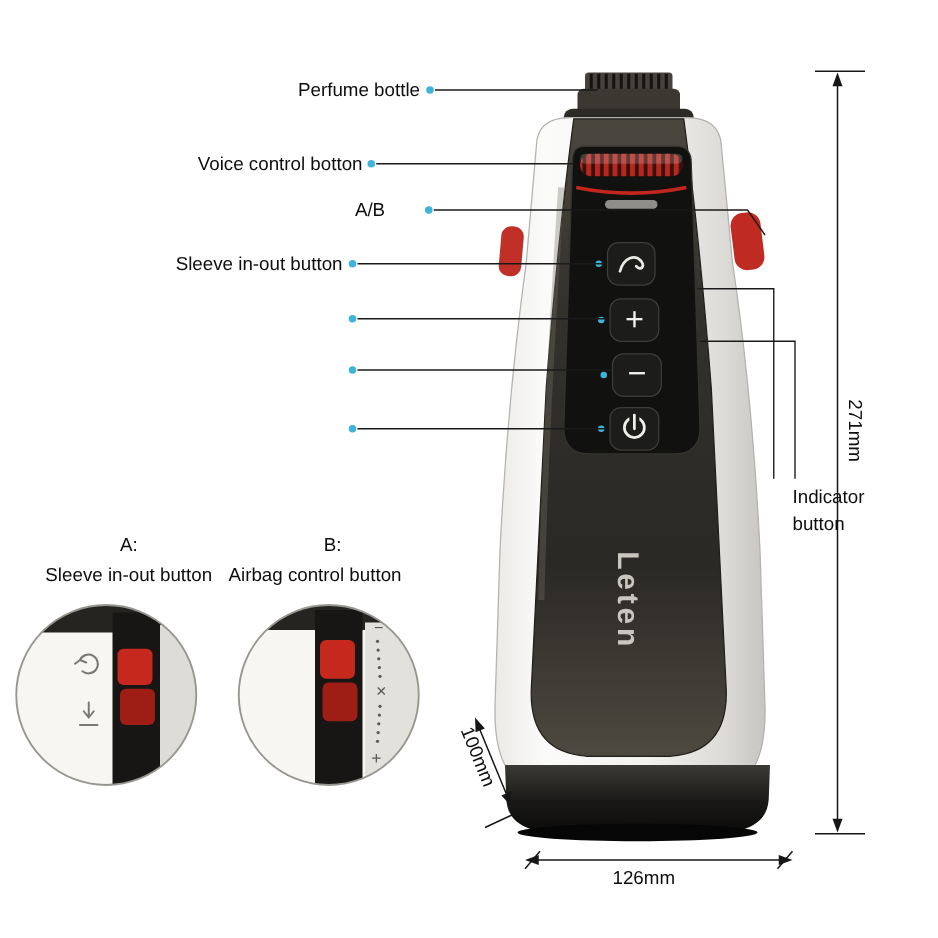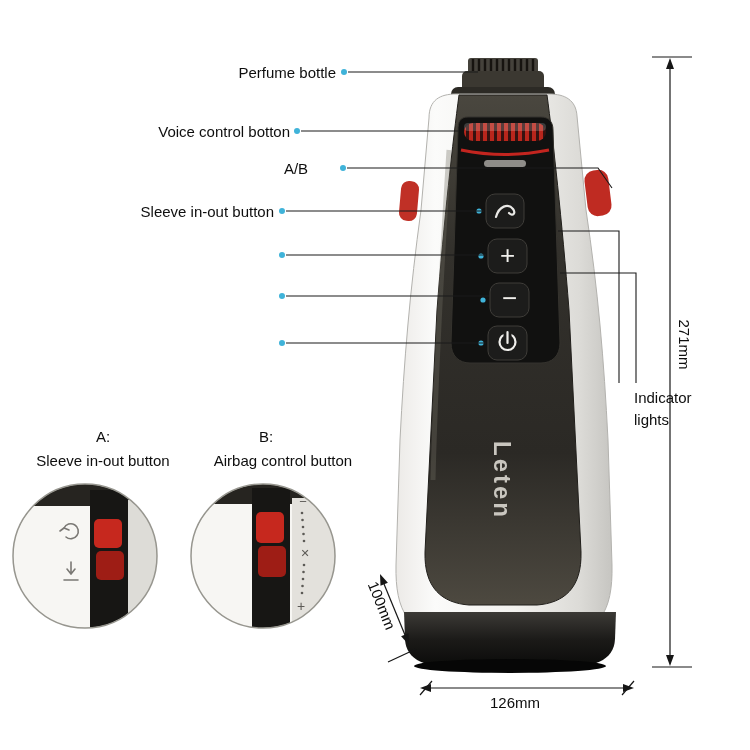--- a/index.html
+++ b/index.html
@@ -196,25 +196,25 @@
       <circle cx="263" cy="556" r="72" fill="none" stroke="#97968f" stroke-width="1.5"></circle>
     </g>
   </svg>
 
   <div class="lbl r" style="left:186px; top:62px; width:150px;">Perfume bottle</div>
   <div class="lbl r" style="left:140px; top:121px; width:150px;">Voice control botton</div>
   <div class="lbl r" style="left:256px; top:158px; width:80px;text-align:center;">A/B</div>
   <div class="lbl r" style="left:104px; top:201px; width:170px;">Sleeve in-out button</div>
   <div class="lbl l" style="left:607px; top:387px; width:80px;margin-left:27px;">
     <div>Indicator</div>
-    <div>lights</div>
+    <div>button</div>
   </div>
 
   <div class="dim" style="left:653px; top:336px; width:62px; transform:rotate(90deg);">271mm</div>
   <div class="dim" style="left:351px; top:597px; width:62px; transform:rotate(68deg);">100mm</div>
   <div class="dim" style="left:455px; top:694px; width:120px;">126mm</div>
 
   <div class="lbl c" style="left:63px; top:426px; width:80px;">A:</div>
   <div class="lbl c" style="left:8px; top:450px; width:190px;">Sleeve in-out button</div>
   <div class="lbl c" style="left:226px; top:426px; width:80px;">B:</div>
-  <div class="lbl c" style="left:188px; top:450px; width:190px;">Airbag control button</div>
+  <div class="lbl c" style="left:157px; top:450px; width:190px;">Airbag control button</div>
 
 </div>
 
 </body></html>

